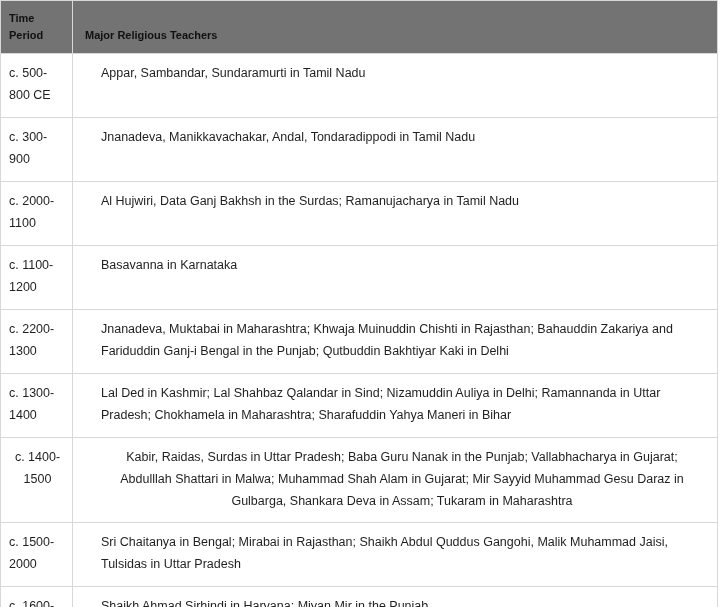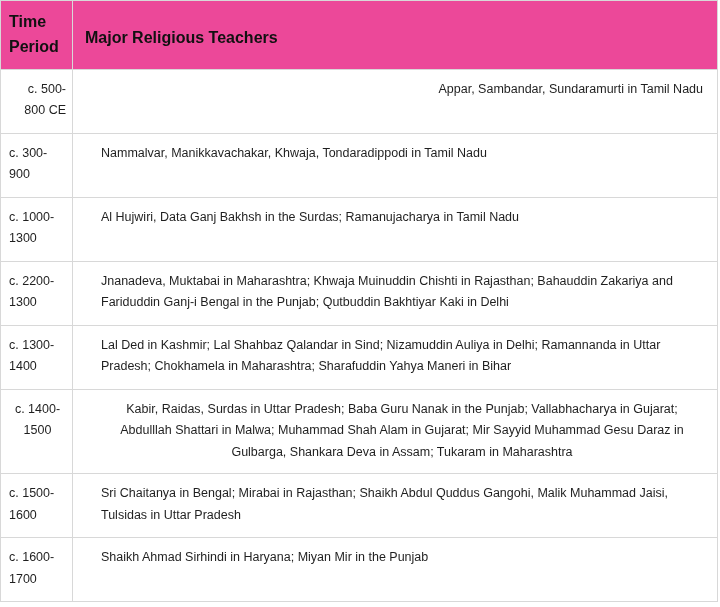--- a/index.html
+++ b/index.html
@@ -21,51 +21,51 @@
   table.data-table {
     border-collapse: collapse;
     width: 717px;
     table-layout: fixed;
     border: 1px solid #d8d8d8;
   }
   table.data-table col.col-period { width: 72px; }
   table.data-table col.col-teachers { width: 645px; }
 
   table.data-table th {
-    background: #ec4899;
+    background: #737373;
     color: #111111;
-    font-size: 16px;
+    font-size: 11px;
     font-weight: bold;
     text-align: left;
     vertical-align: top;
     padding: 9px 10px 9px 8px;
     border: 1px solid #d8d8d8;
     line-height: 1.55;
   }
   table.data-table th.teachers-head {
     padding-left: 12px;
     vertical-align: bottom;
-    padding-bottom: 18px;
+    padding-bottom: 9px;
   }
   table.data-table td {
     font-size: 12.5px;
     vertical-align: top;
     border: 1px solid #d8d8d8;
     line-height: 1.75;
     color: #1f1f1f;
   }
   table.data-table td.period-cell {
     padding: 9px 6px 9px 8px;
     white-space: normal;
   }
   table.data-table td.teachers-cell {
     padding: 9px 14px 9px 28px;
   }
   
-  tr.r0 td { height: 45px; text-align: right; }
+  tr.r0 td { height: 45px; }
   tr.r1 td { height: 45px; }
   tr.r2 td { height: 45px; }
   tr.r3 td { height: 45px; }
   tr.r4 td { height: 45px; }
   tr.r5 td { height: 45px; }
   tr.r6 td { height: 45px; text-align: center; }
   tr.r7 td { height: 45px; }
   tr.r8 td { height: 45px; }
 </style>
 </head>
@@ -83,40 +83,44 @@
         <th class="teachers-head">Major Religious Teachers</th>
       </tr>
     </thead>
     <tbody>
       <tr class="r0">
         <td class="period-cell">c. 500-800 CE</td>
         <td class="teachers-cell">Appar, Sambandar, Sundaramurti in Tamil Nadu</td>
       </tr>
       <tr class="r1">
         <td class="period-cell">c. 300-900</td>
-        <td class="teachers-cell">Nammalvar, Manikkavachakar, Khwaja, Tondaradippodi in Tamil Nadu</td>
+        <td class="teachers-cell">Jnanadeva, Manikkavachakar, Andal, Tondaradippodi in Tamil Nadu</td>
       </tr>
       <tr class="r2">
-        <td class="period-cell">c. 1000-1300</td>
+        <td class="period-cell">c. 2000-1100</td>
         <td class="teachers-cell">Al Hujwiri, Data Ganj Bakhsh in the Surdas; Ramanujacharya in Tamil Nadu</td>
+      </tr>
+      <tr class="r3">
+        <td class="period-cell">c. 1100-1200</td>
+        <td class="teachers-cell">Basavanna in Karnataka</td>
       </tr>
       <tr class="r4">
         <td class="period-cell">c. 2200-1300</td>
         <td class="teachers-cell">Jnanadeva, Muktabai in Maharashtra; Khwaja Muinuddin Chishti in Rajasthan; Bahauddin Zakariya and Fariduddin Ganj-i Bengal in the Punjab; Qutbuddin Bakhtiyar Kaki in Delhi</td>
       </tr>
       <tr class="r5">
         <td class="period-cell">c. 1300-1400</td>
         <td class="teachers-cell">Lal Ded in Kashmir; Lal Shahbaz Qalandar in Sind; Nizamuddin Auliya in Delhi; Ramannanda in Uttar Pradesh; Chokhamela in Maharashtra; Sharafuddin Yahya Maneri in Bihar</td>
       </tr>
       <tr class="r6">
         <td class="period-cell">c. 1400-1500</td>
         <td class="teachers-cell">Kabir, Raidas, Surdas in Uttar Pradesh; Baba Guru Nanak in the Punjab; Vallabhacharya in Gujarat; Abdulllah Shattari in Malwa; Muhammad Shah Alam in Gujarat; Mir Sayyid Muhammad Gesu Daraz in Gulbarga, Shankara Deva in Assam; Tukaram in Maharashtra</td>
       </tr>
       <tr class="r7">
-        <td class="period-cell">c. 1500-1600</td>
+        <td class="period-cell">c. 1500-2000</td>
         <td class="teachers-cell">Sri Chaitanya in Bengal; Mirabai in Rajasthan; Shaikh Abdul Quddus Gangohi, Malik Muhammad Jaisi, Tulsidas in Uttar Pradesh</td>
       </tr>
       <tr class="r8">
         <td class="period-cell">c. 1600-1700</td>
         <td class="teachers-cell">Shaikh Ahmad Sirhindi in Haryana; Miyan Mir in the Punjab</td>
       </tr>
     </tbody>
   </table>
 </div>
 

